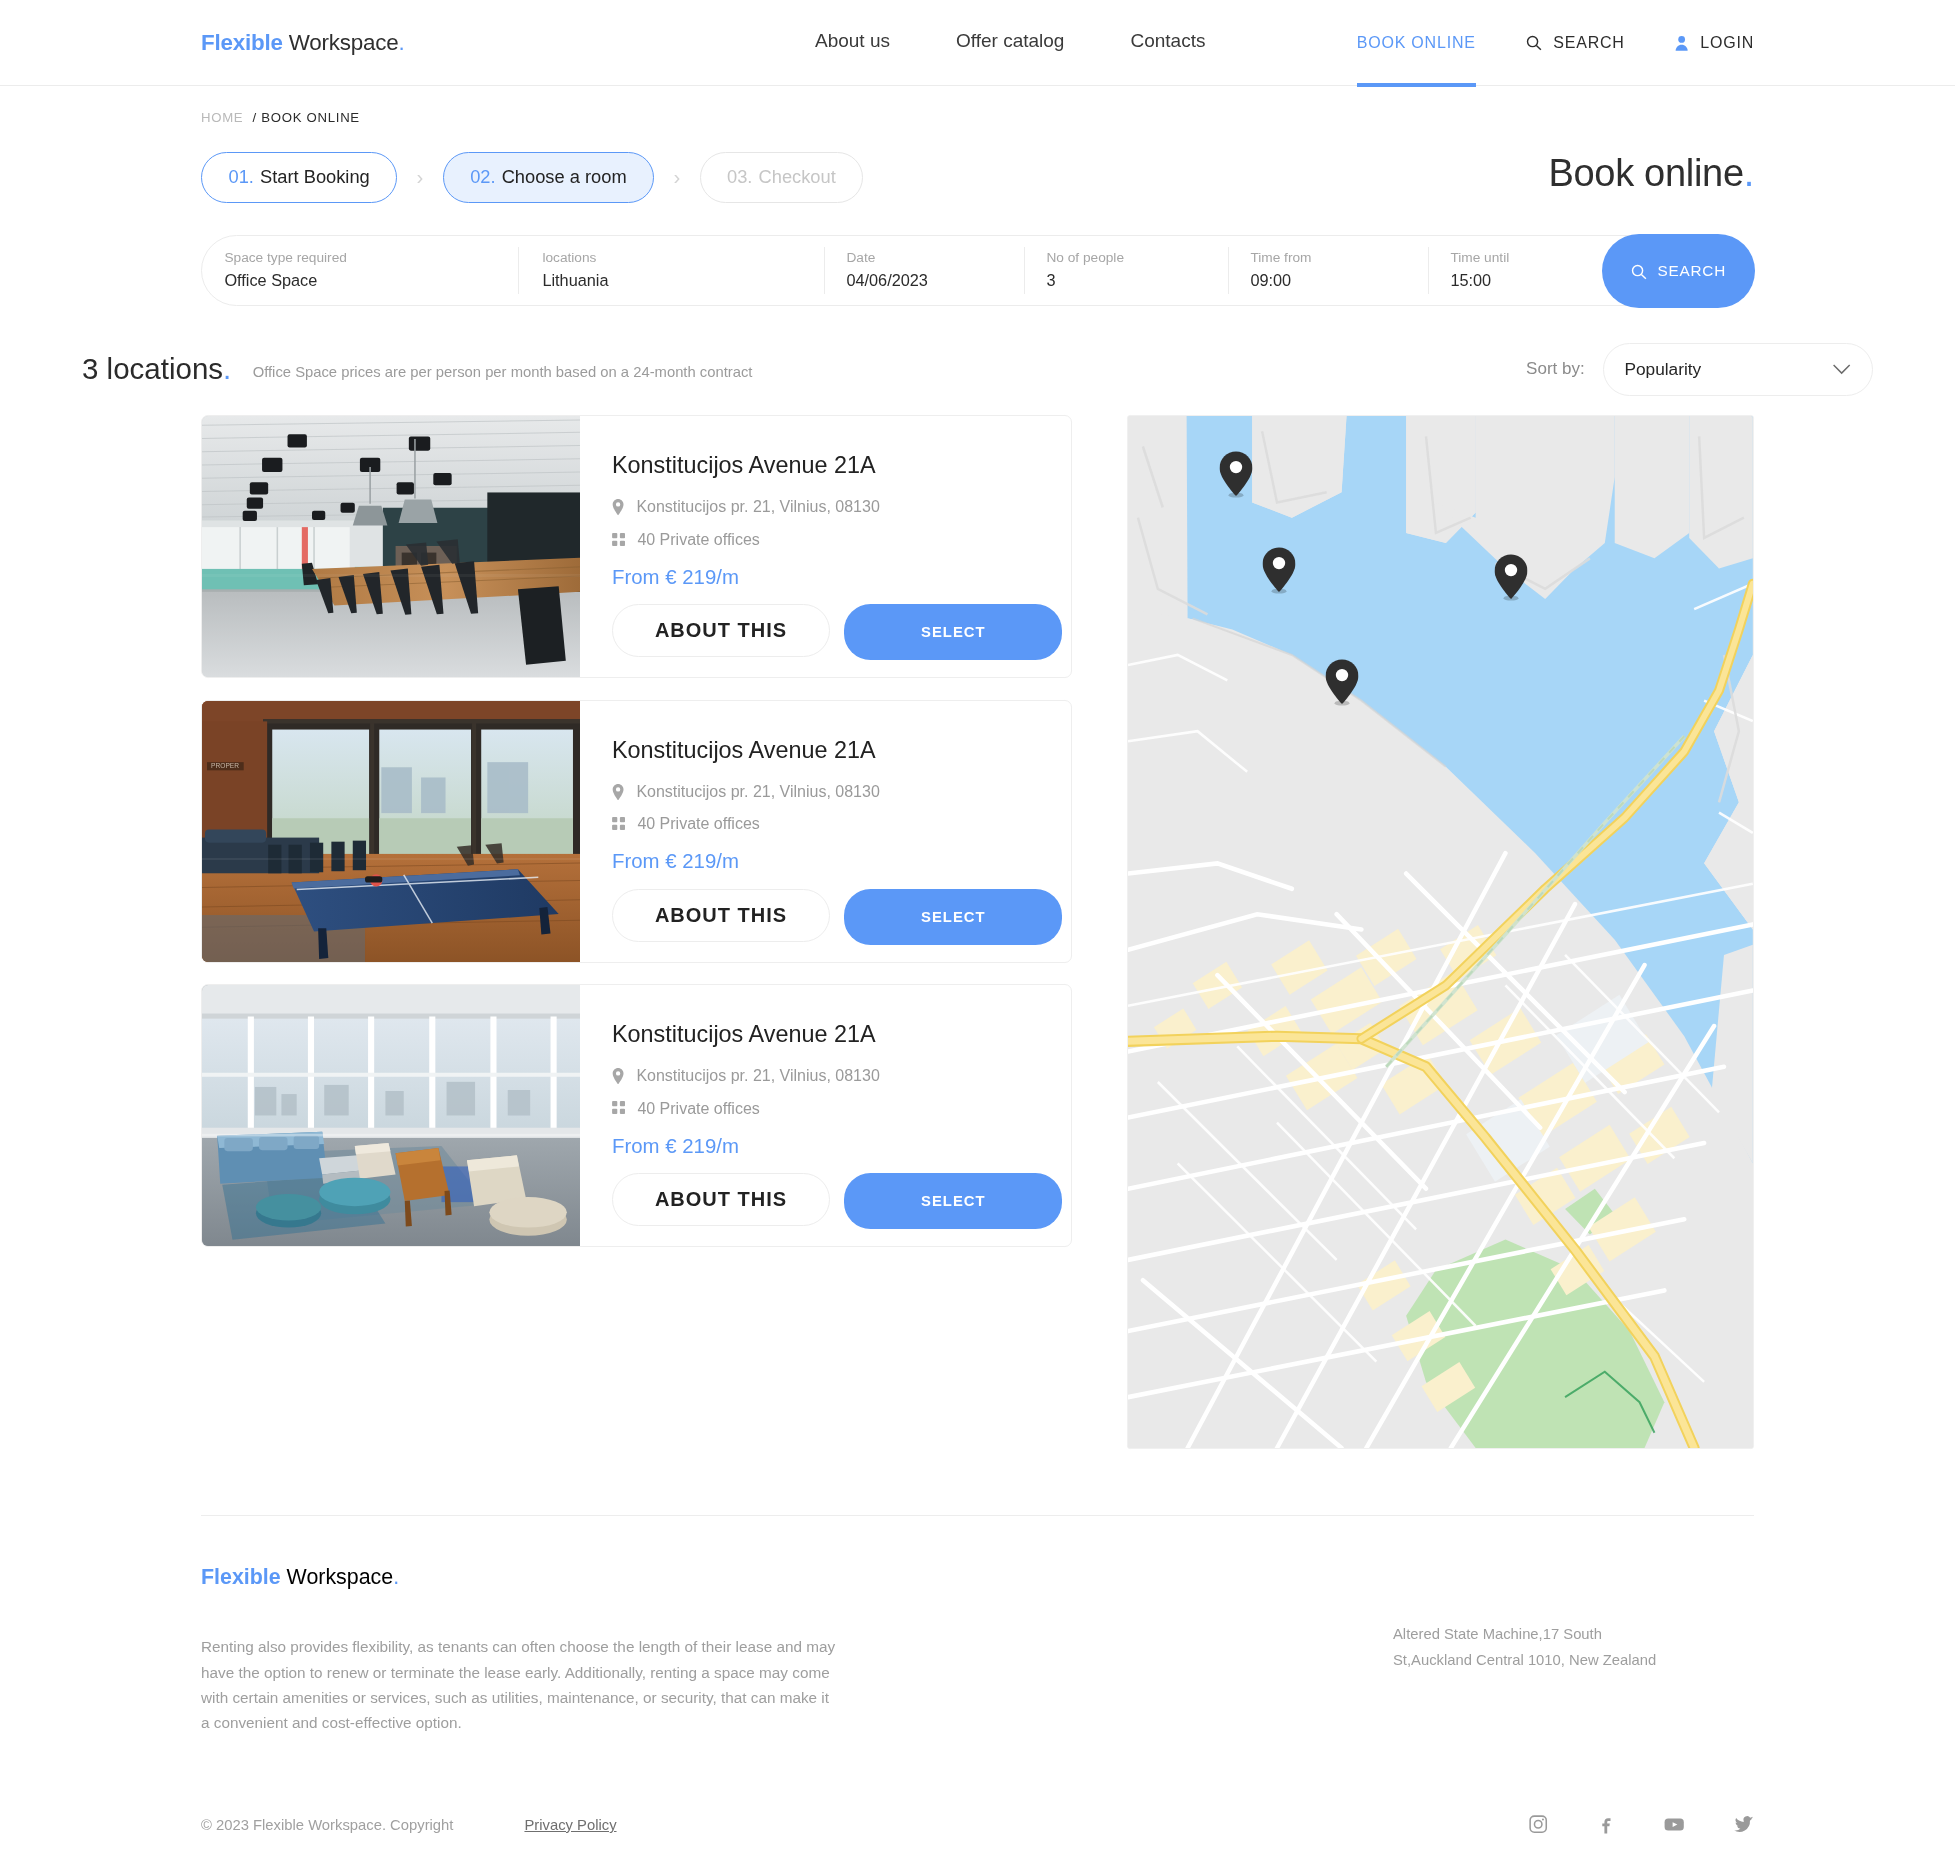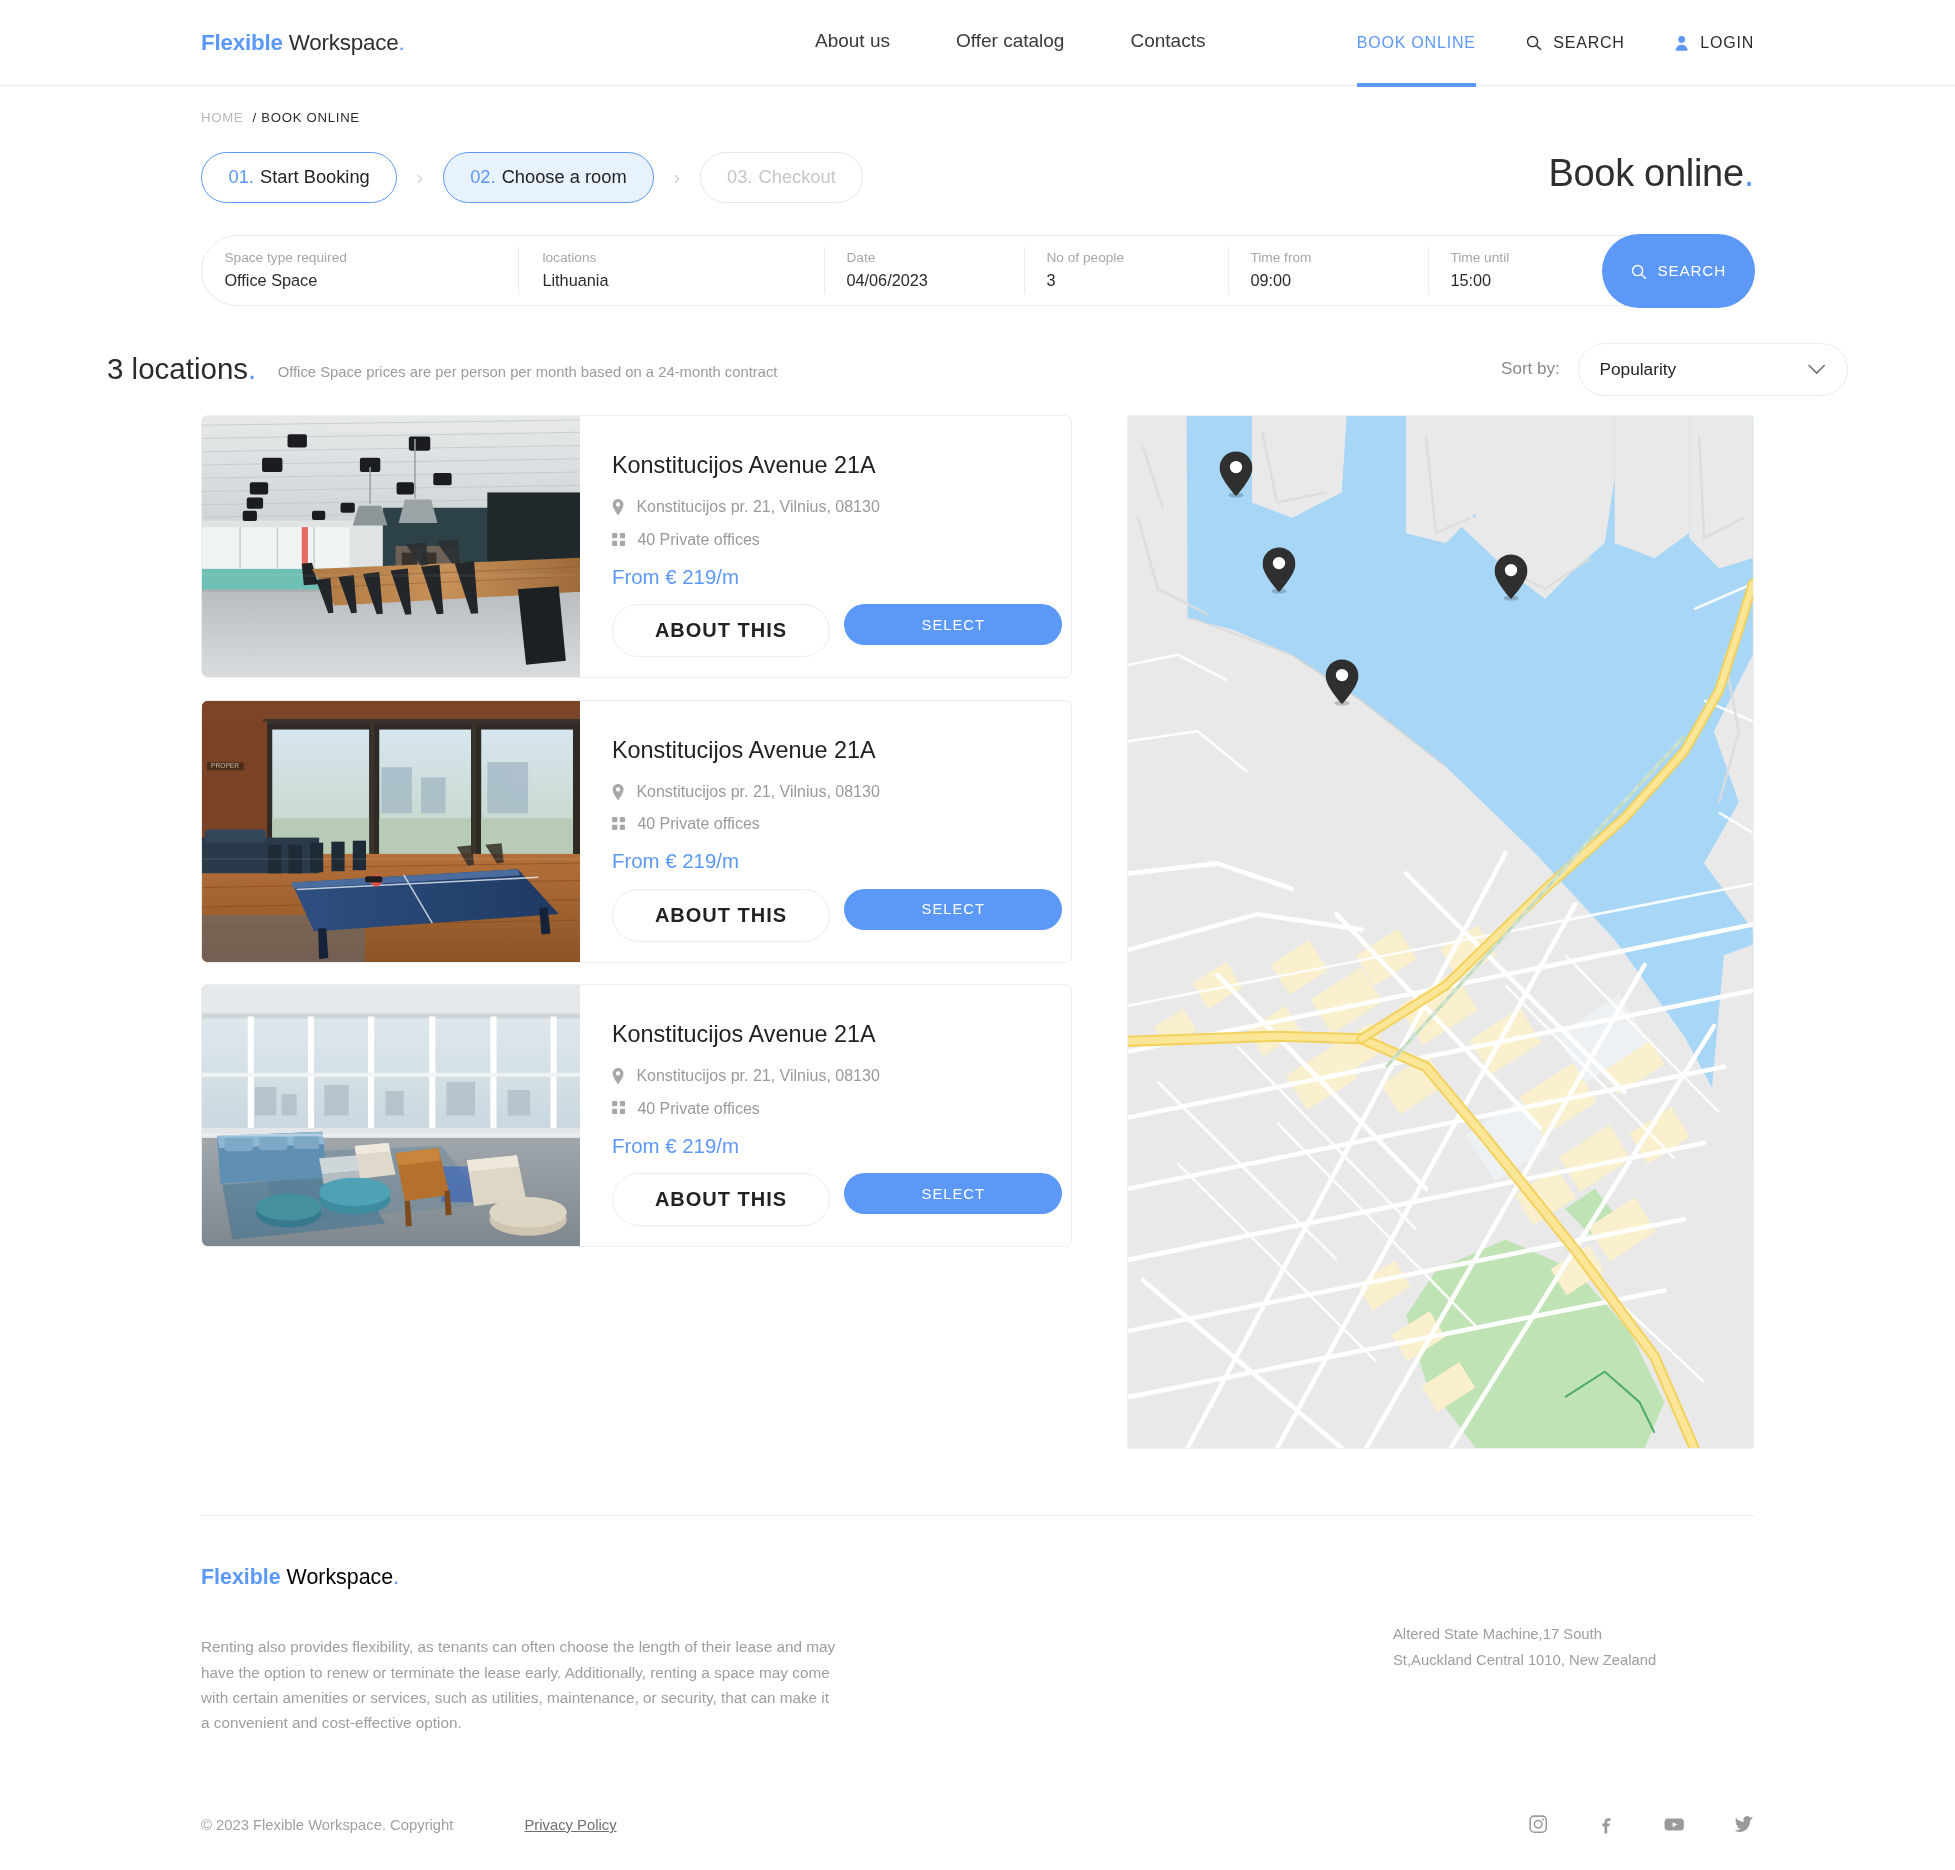--- a/index.html
+++ b/index.html
@@ -77,21 +77,21 @@
   .f-people { width: 204px; }
   .f-from { width: 200px; }
   .f-until { width: 183px; }
   .searchbtn {
     position:absolute; right:-1.5px; top:-1.5px; height:74px; width:153px;
     background:#5b98f7; border-radius:37px; display:flex; align-items:center; justify-content:center;
     gap:10.2px; color:#fff; font-size:15.3px; letter-spacing:0.8px; border:none; cursor:pointer;
   }
 
   
-  .resline { padding: 37px 107px 0; display:flex; align-items:center; }
+  .resline { padding: 37px 82px 0; display:flex; align-items:center; }
   .rescount { font-size:29.5px; color:#2b2b2b; white-space:nowrap; }
   .rescount .dot { color:#5b98f7; }
   .resnote { font-size:14.8px; color:#9b9b9b; margin-left:21.4px; white-space:nowrap; padding-top:6.1px; }
   .sortwrap { margin-left:auto; display:flex; align-items:center; gap:18.3px; }
   .sortlabel { font-size:17px; color:#8b8b8b; white-space:nowrap; }
   .select {
     width:270px; height:53px; border:1.5px solid #ededed; border-radius:26.5px;
     display:flex; align-items:center; padding:0 20.4px; font-size:17.3px; color:#262626; cursor:pointer;
   }
   .select .chevd { margin-left:auto; }
@@ -108,22 +108,22 @@
   .ctitle { font-size:23.4px; color:#222; margin-bottom:19.3px; white-space:nowrap; }
   .crow { display:flex; align-items:center; gap:12.2px; margin-bottom:14.3px; }
   .crow .ctxt { font-size:16px; color:#9a9a9a; white-space:nowrap; }
   .cprice { font-size:20.4px; color:#5b98f7; margin:17.3px 0 15.3px; white-space:nowrap; }
   .cbtns { display:flex; gap:14.3px; }
   .btn-ghost {
     width:218px; height:53px; border:1.5px solid #ededed; border-radius:26.5px; background:#fff;
     font-size:20px; letter-spacing:1px; color:#222; cursor:pointer; font-family:inherit; font-weight:700;
   }
   .btn-primary {
-    width:218px; height:41px; border:none; border-radius:26.5px; background:#5b98f7;
-    font-size:14.8px; letter-spacing:1px; color:#fff; cursor:pointer; font-family:inherit; font-weight:400;
+    width:218px; height:56px; border:none; border-radius:26.5px; background:#5b98f7;
+    font-size:14.8px; letter-spacing:1px; color:#fff; cursor:pointer; font-family:inherit; font-weight:700;
   }
 
   
   .mapwrap {
     width: 641px; height: 1034px; border:1.5px solid #f0f0f0; border-radius:3.1px;
     position:relative; overflow:hidden; background:#e9e9e9;
   }
   .mapsvg { position:absolute; inset:0; width:100%; height:100%; display:block; }
   .pin { position:absolute; width:33px; height:47px; transform:translate(-50%,-100%); }
 

